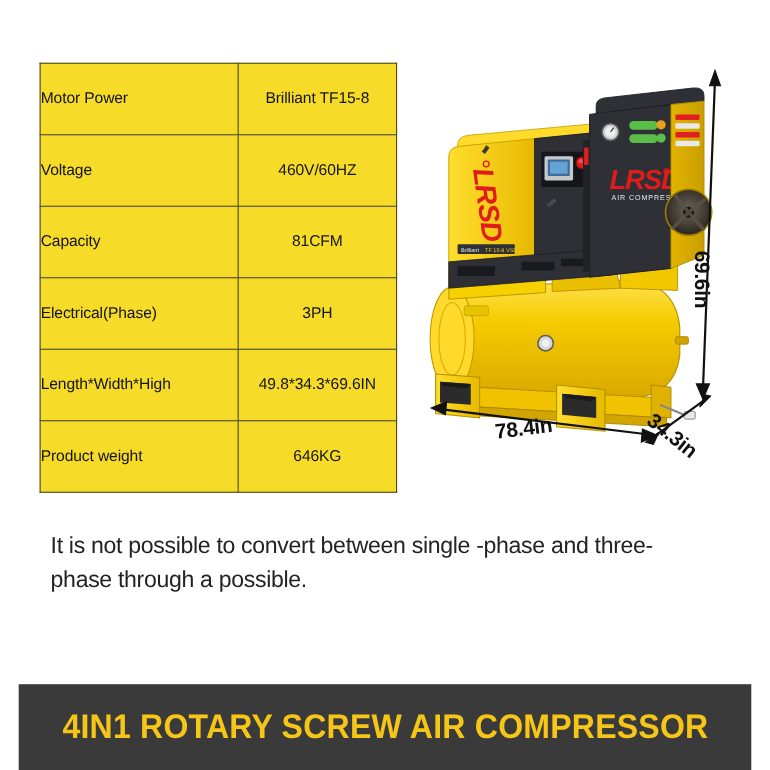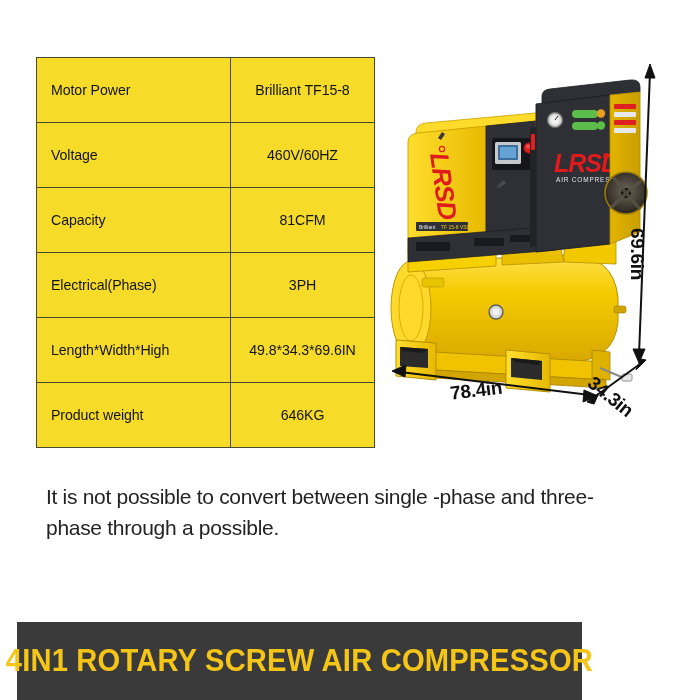--- a/index.html
+++ b/index.html
@@ -32,21 +32,20 @@
     background: #F6DC28;
     color: #141414;
     font-size: 14.2px;
     font-family: "Liberation Sans", sans-serif;
     height: 43.4px;
     padding: 0;
     letter-spacing: -0.1px;
   }
   #spec-table td.spec-label {
     width: 179px;
-    padding-left: 14px;
     text-align: left;
   }
   #spec-table td.spec-value {
     width: 143px;
     text-align: center;
   }
 
   
   #product-figure {
     position: absolute;
@@ -111,21 +110,21 @@
     line-height: 31px;
     letter-spacing: -0.3px;
     max-width: 600px;
   }
 
   
   #bottom-banner {
     position: absolute;
     left: 17px;
     top: 622px;
-    width: 565px;
+    width: 666px;
     height: 78px;
     background: #3A3A3A;
     display: flex;
     align-items: center;
     justify-content: center;
   }
   #banner-title {
     color: #F5C518;
     font-family: "Liberation Sans", sans-serif;
     font-weight: bold;

